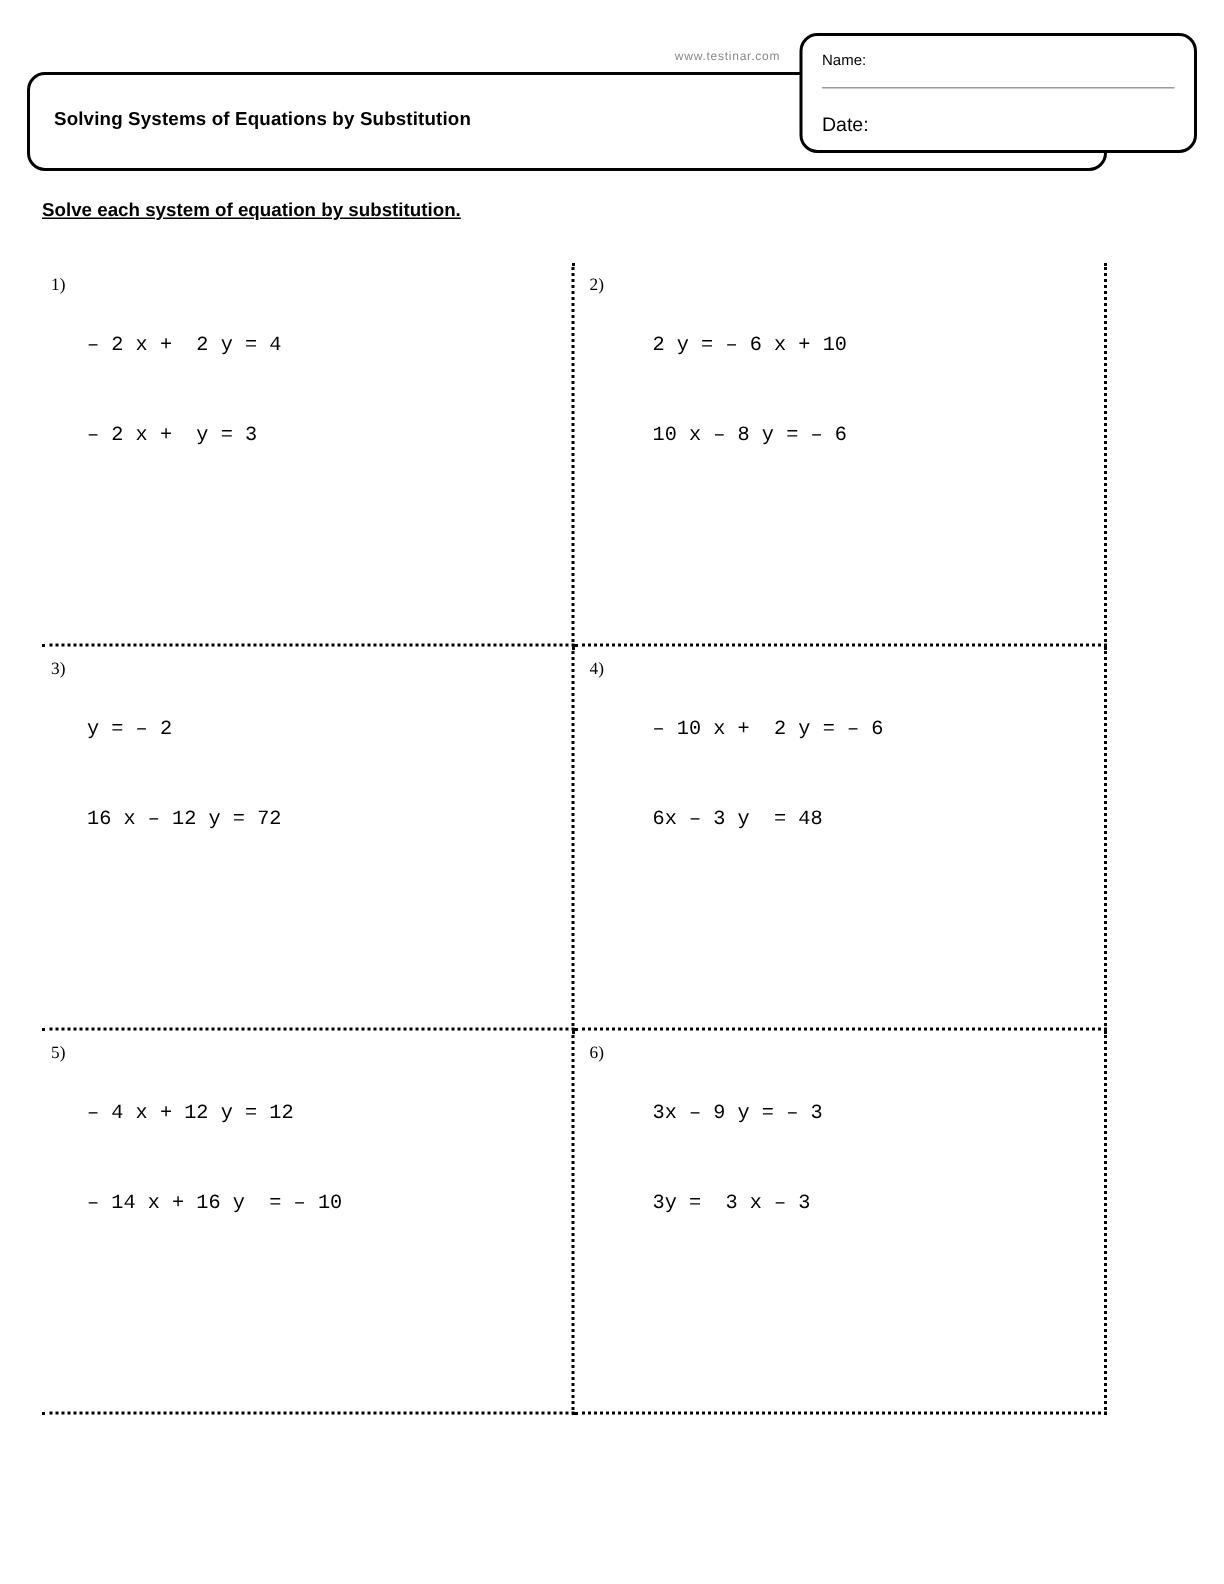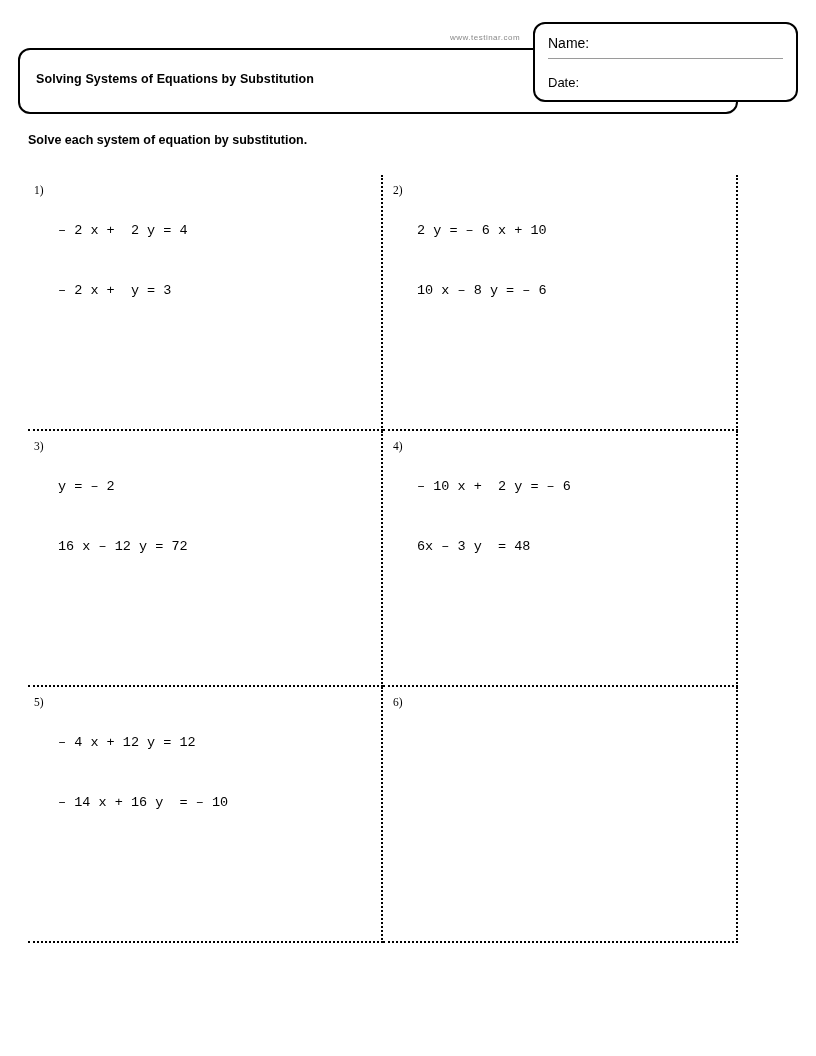--- a/index.html
+++ b/index.html
@@ -63,21 +63,21 @@
     height: 80px;
     background: #ffffff;
     border: 2px solid #000000;
     border-radius: 12px;
     box-sizing: border-box;
   }
   .name-label {
     position: absolute;
     left: 548px;
     top: 35px;
-    font-size: 14px;
+    font-size: 10px;
   }
   .name-rule {
     position: absolute;
     left: 548px;
     top: 58px;
     width: 235px;
     height: 1px;
     background: #9a9a9a;
   }
   .date-label {
@@ -86,20 +86,21 @@
     top: 75px;
     font-size: 13px;
   }
 
   .instructions {
     position: absolute;
     left: 28px;
     top: 133px;
     font-size: 12.5px;
     font-weight: bold;
+    text-decoration: underline;
   }
 
   
   .grid {
     position: absolute;
     left: 28px;
     top: 175px;
     width: 710px;
     height: 770px;
   }
@@ -132,21 +133,21 @@
   .eqs {
     position: absolute;
     left: 30px;
     top: 6px;
     font-family: Liberation Mono, monospace;
     font-size: 13.5px;
     line-height: 20px;
     white-space: pre;
   }
   .cell.col1 .num { left: 10px; }
-  .cell.col1 .eqs { left: 34px; }
+  .cell.col1 .eqs { left: 52px; }
 </style>
 </head>
 <body>
 
 <div class="page">
 
   <div class="watermark">www.testinar.com</div>
 
   <div class="title-box"></div>
   <div class="title-text">Solving Systems of Equations by Substitution</div>
@@ -195,16 +196,20 @@
     <div class="cell col0 row2">
       <span class="num">5)</span>
       <div class="eqs">
         <div>– 4 x + 12 y = 12</div>
         <div>– 14 x + 16 y  = – 10</div>
       </div>
     </div>
 
     <div class="cell col1 row2">
       <span class="num">6)</span>
+      <div class="eqs">
+        <div>3x – 9 y = – 3</div>
+        <div>3y =  3 x – 3</div>
+      </div>
     </div>
 
   </div>
 </div>
 
 </body></html>

